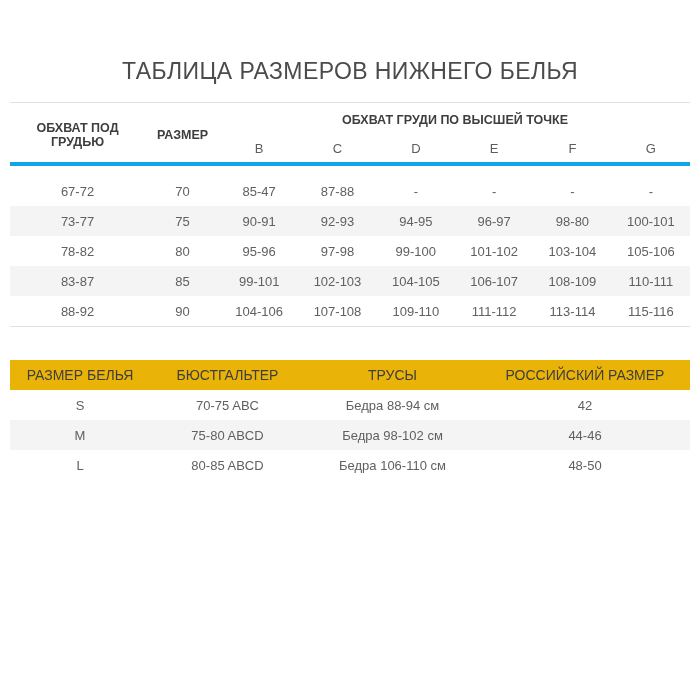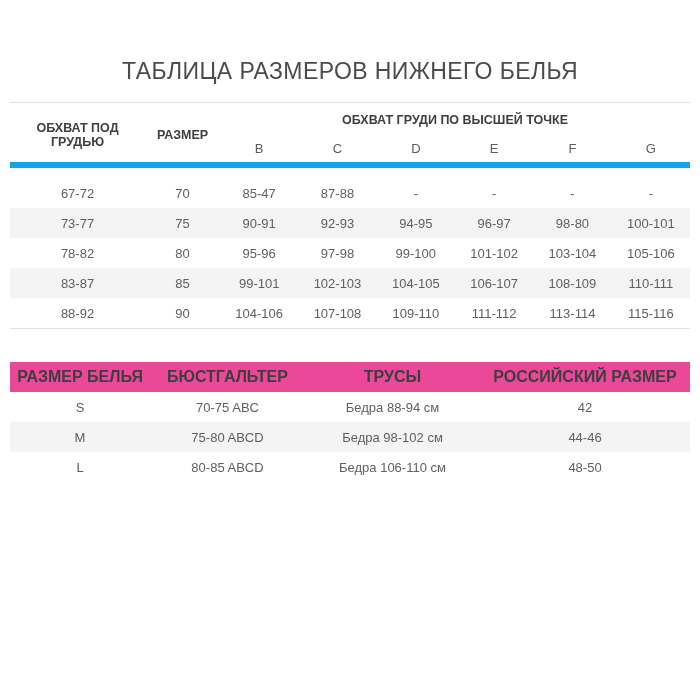--- a/index.html
+++ b/index.html
@@ -18,42 +18,42 @@
     color:#4b4b4b;
   }
   table.tbl {
     border-collapse:collapse;
     table-layout:fixed;
     width:680px;
     margin-left:10px;
   }
   
   .tbl1 { margin-top:17px; border-top:1px solid #e2e2e2; }
-  .tbl1 thead { border-bottom:6px solid #0ea5e9; }
+  .tbl1 thead { border-bottom:4px solid #0ea5e9; }
   .tbl1 th {
     font-size:12.5px; font-weight:bold; color:#3e3e3e;
     text-align:center; vertical-align:middle; padding:0;
   }
   .tbl1 .group-row th { height:25px; padding-top:4px; }
   .tbl1 .letters-row th {
     height:27px; font-weight:400; color:#5d5d5d; font-size:13px;
     vertical-align:middle; padding-top:3px;
   }
   .tbl1 tbody td {
     height:30px; text-align:center; vertical-align:middle;
     font-size:13px; color:#606060; padding:0;margin-top:36px;
   }
   .tbl1 tbody tr:first-child td { padding-top:10px; }
   .tbl1 tbody tr:nth-child(even) { background:#f4f4f4; }
   .tbl1 { border-bottom:1px solid #e2e2e2; }
   
   .tbl2 { margin-top:33px; }
   .tbl2 thead th {
-    background:#ec4899; height:30px;
-    font-size:16px; font-weight:bold; color:#3e3e3e;
+    background:#eab308; height:30px;
+    font-size:14px; font-weight:normal; color:#3e3e3e;
     text-align:center; vertical-align:middle; padding:0;
   }
   .tbl2 tbody td {
     height:30px; text-align:center; vertical-align:middle;
     font-size:13px; color:#606060; padding:0;
   }
   .tbl2 tbody tr:nth-child(even) { background:#f4f4f4; }
 </style>
 </head>
 <body>

